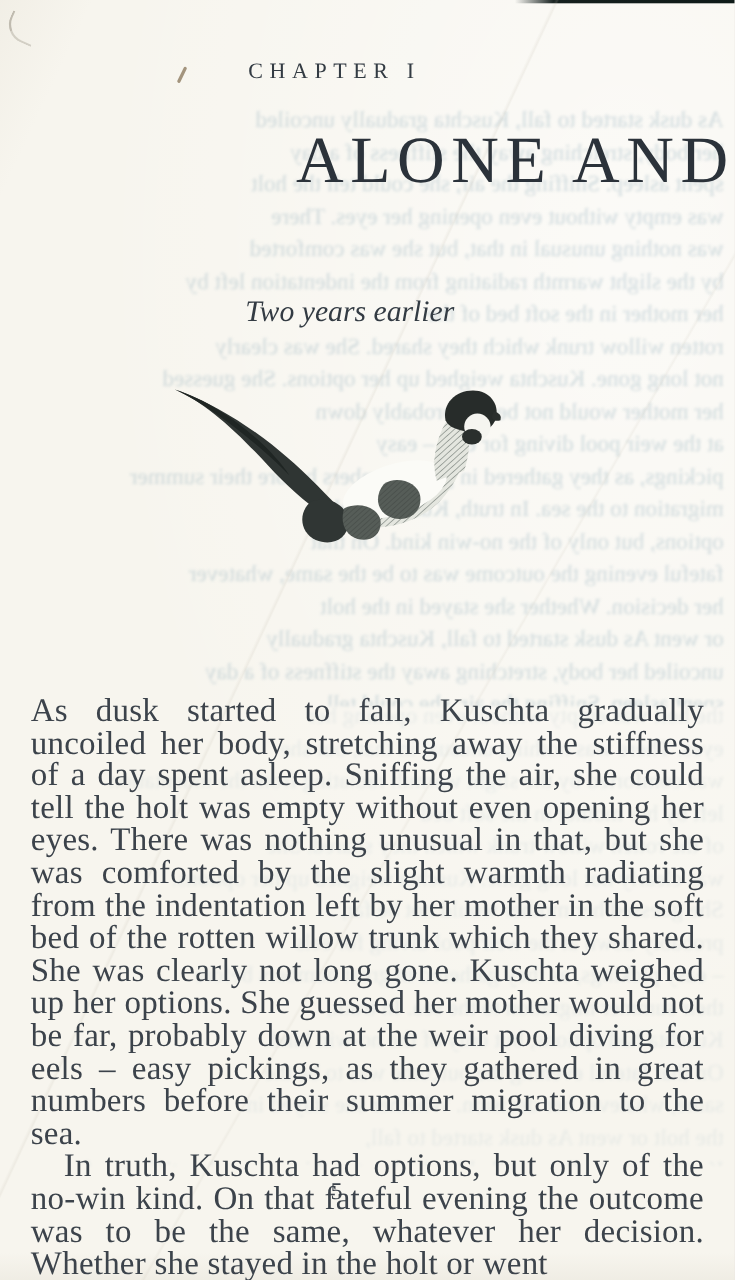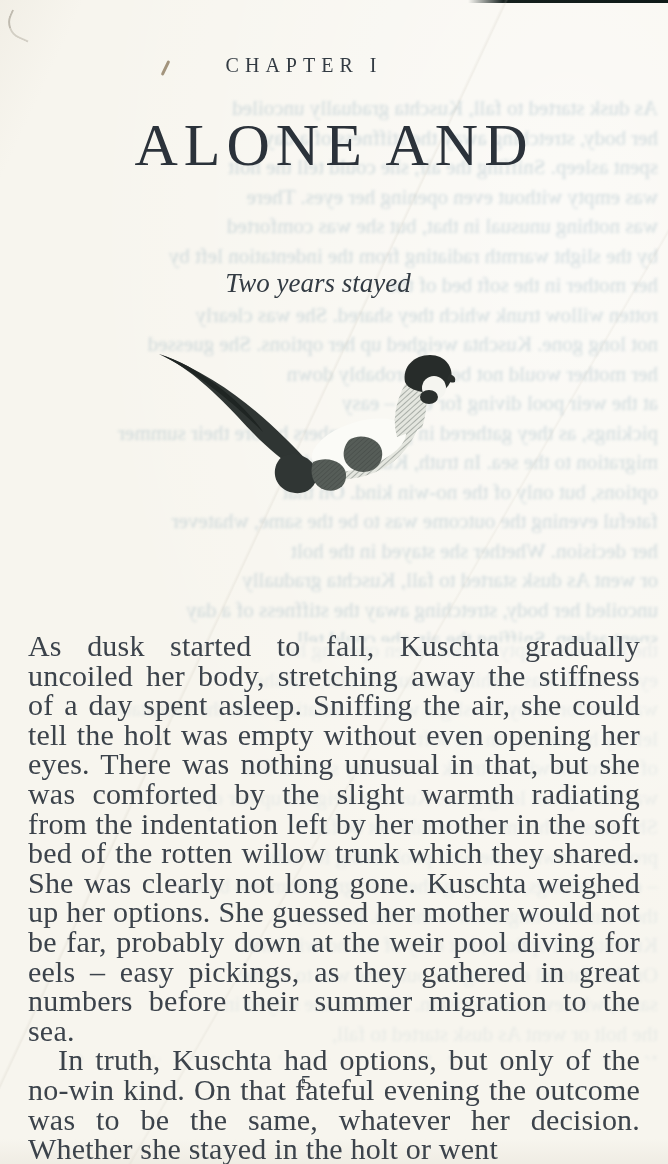--- a/index.html
+++ b/index.html
@@ -54,21 +54,21 @@
   .gline{white-space:nowrap;overflow:hidden;}
 
   .chapter{
     position:absolute;top:54px;left:0;right:60px;
     text-align:center;
     font-size:20px;letter-spacing:6px;
     color:#333b43;z-index:2;
   }
   .title{
     position:absolute;top:112px;left:0;right:0;
-    margin:0;text-align:center;
+    margin:0;text-align:right;
     font-size:60px;line-height:66px;font-weight:400;
     letter-spacing:6px;color:#2b323a;z-index:2;
   }
   .subtitle{
     position:absolute;top:268px;left:0;right:32px;
     text-align:center;font-style:italic;
     font-size:27px;color:#333b43;z-index:2;
   }
   .otter{position:absolute;left:153px;top:344px;z-index:2;}
 
@@ -131,21 +131,21 @@
       <div class="gline">On that fateful evening the outcome was to be the</div>
       <div class="gline">same, whatever her decision. Whether she stayed in</div>
       <div class="gline">the holt or went As dusk started to fall,</div>
       <div class="gline">Kuschta gradually uncoiled her body, stretching away the stiffness of</div>
     </div>
 
   <div class="chapter">CHAPTER I</div>
 
   <h1 class="title"><span>ALONE AND</span><br></h1>
 
-  <div class="subtitle">Two years stayed</div>
+  <div class="subtitle">Two years earlier</div>
 
   <div class="otter">
     <svg width="310" height="160" viewBox="0 0 310 160">
       <defs>
         <pattern id="hatch" width="4" height="4" patternUnits="userSpaceOnUse" patternTransform="rotate(48)">
           <rect width="4" height="4" fill="#e4e6df"></rect>
           <line x1="0" y1="0" x2="0" y2="4" stroke="#878e88" stroke-width="1.3"></line>
         </pattern>
         <pattern id="hatchdark" width="3.4" height="3.4" patternUnits="userSpaceOnUse" patternTransform="rotate(48)">
           <rect width="3.4" height="3.4" fill="#565d58"></rect>

